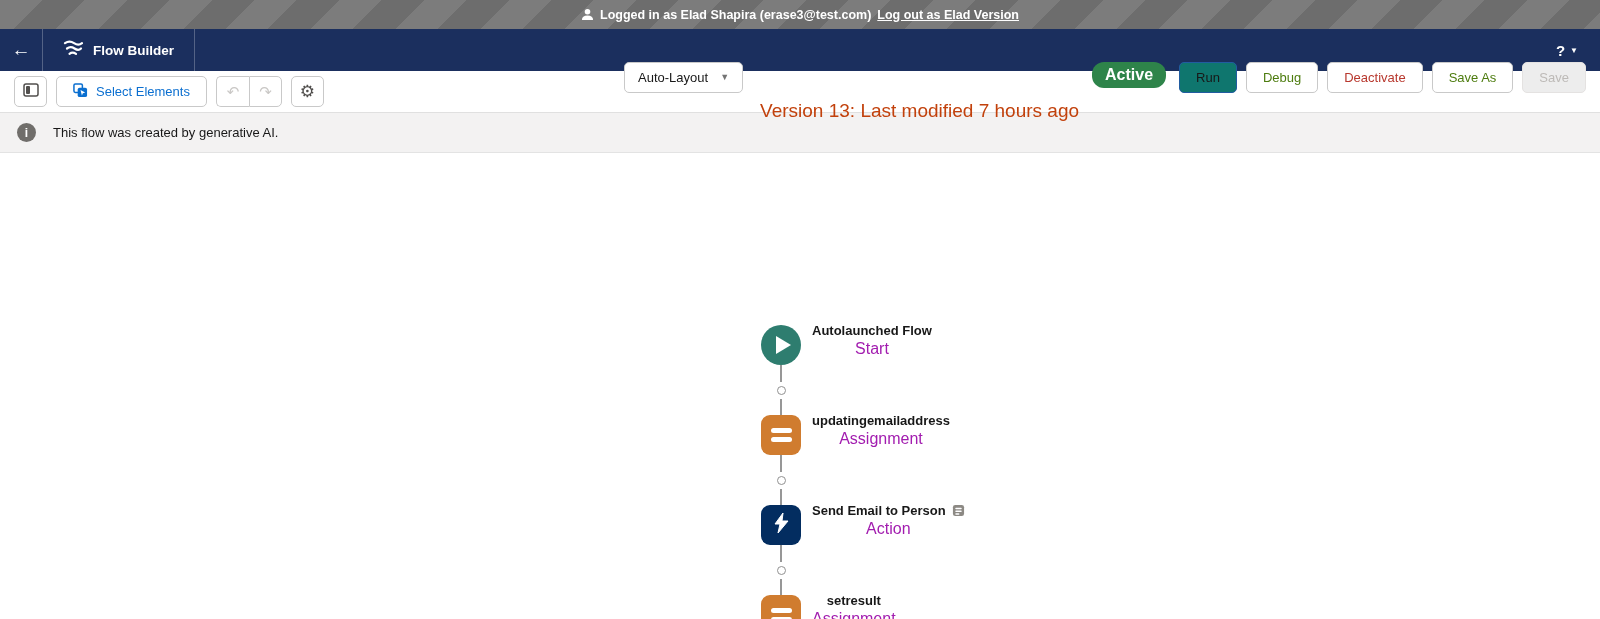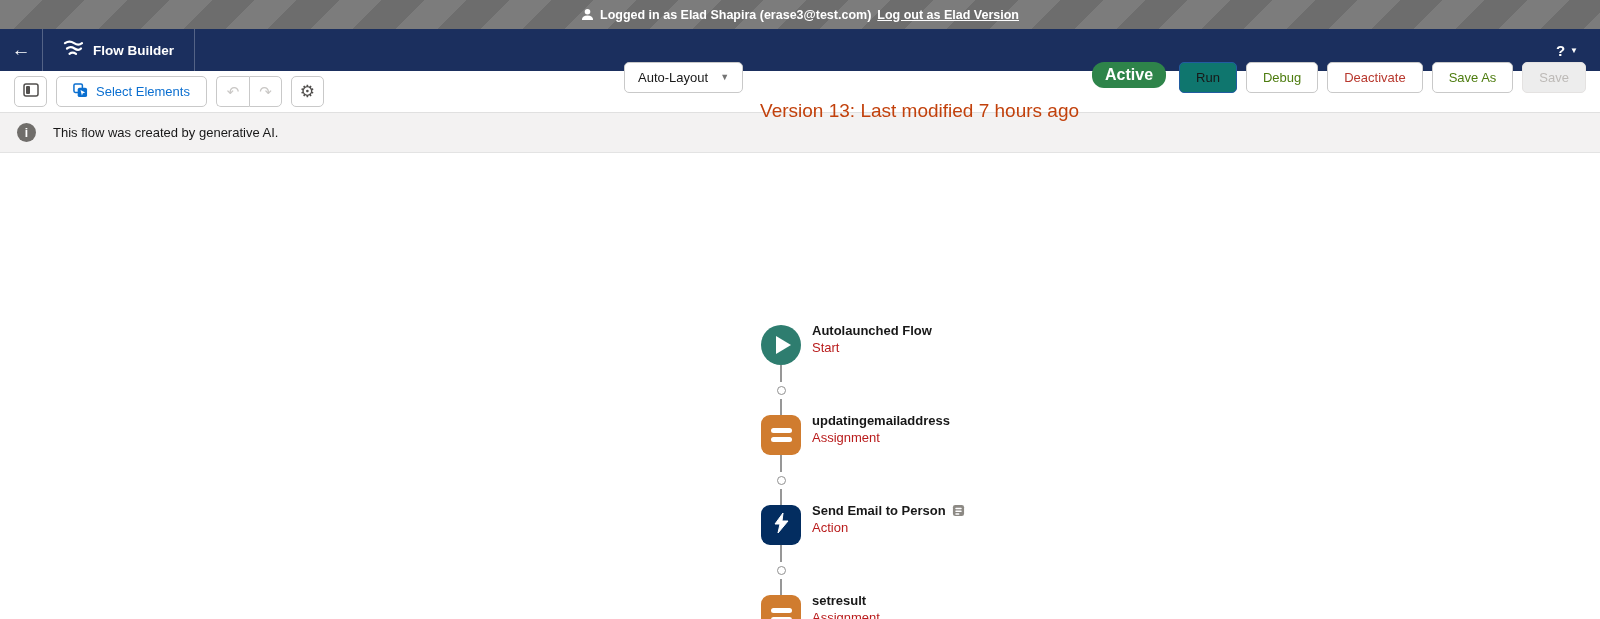--- a/index.html
+++ b/index.html
@@ -108,24 +108,24 @@
   .bg-action { background: #032d60; }
   .play-tri {
     width: 0; height: 0; margin-left: 4px;
     border-style: solid; border-width: 9px 0 9px 15px;
     border-color: transparent transparent transparent #fff;
   }
   .equals-glyph { display: flex; flex-direction: column; gap: 4px; }
   .equals-glyph span { display: block; width: 21px; height: 5px; background: #fff; border-radius: 2.5px; }
   .node-label {
     position: absolute; left: 51px; top: -2px; white-space: nowrap;
-    display: flex; flex-direction: column; gap: 2px;
+    display: flex; flex-direction: column; gap: 2px; align-items: center;
   }
   .node-title { font-size: 13px; font-weight: 700; display: flex; align-items: center; gap: 6px; }
-  .node-subtitle { font-size: 13px; color: #b91c1c; }
+  .node-subtitle { font-size: 16px; color: #a21caf; }
   .connector {
     height: 50px; display: flex; flex-direction: column; align-items: center;
     justify-content: center; gap: 4px;
   }
   .conn-line { width: 1.5px; flex: 1; background: #979797; }
   .add-node-circle {
     width: 9px; height: 9px; border-radius: 50%;
     background: #fff; border: 1.5px solid #919191; cursor: pointer; flex: none;
   }
   .desc-icon { display: inline-flex; }

